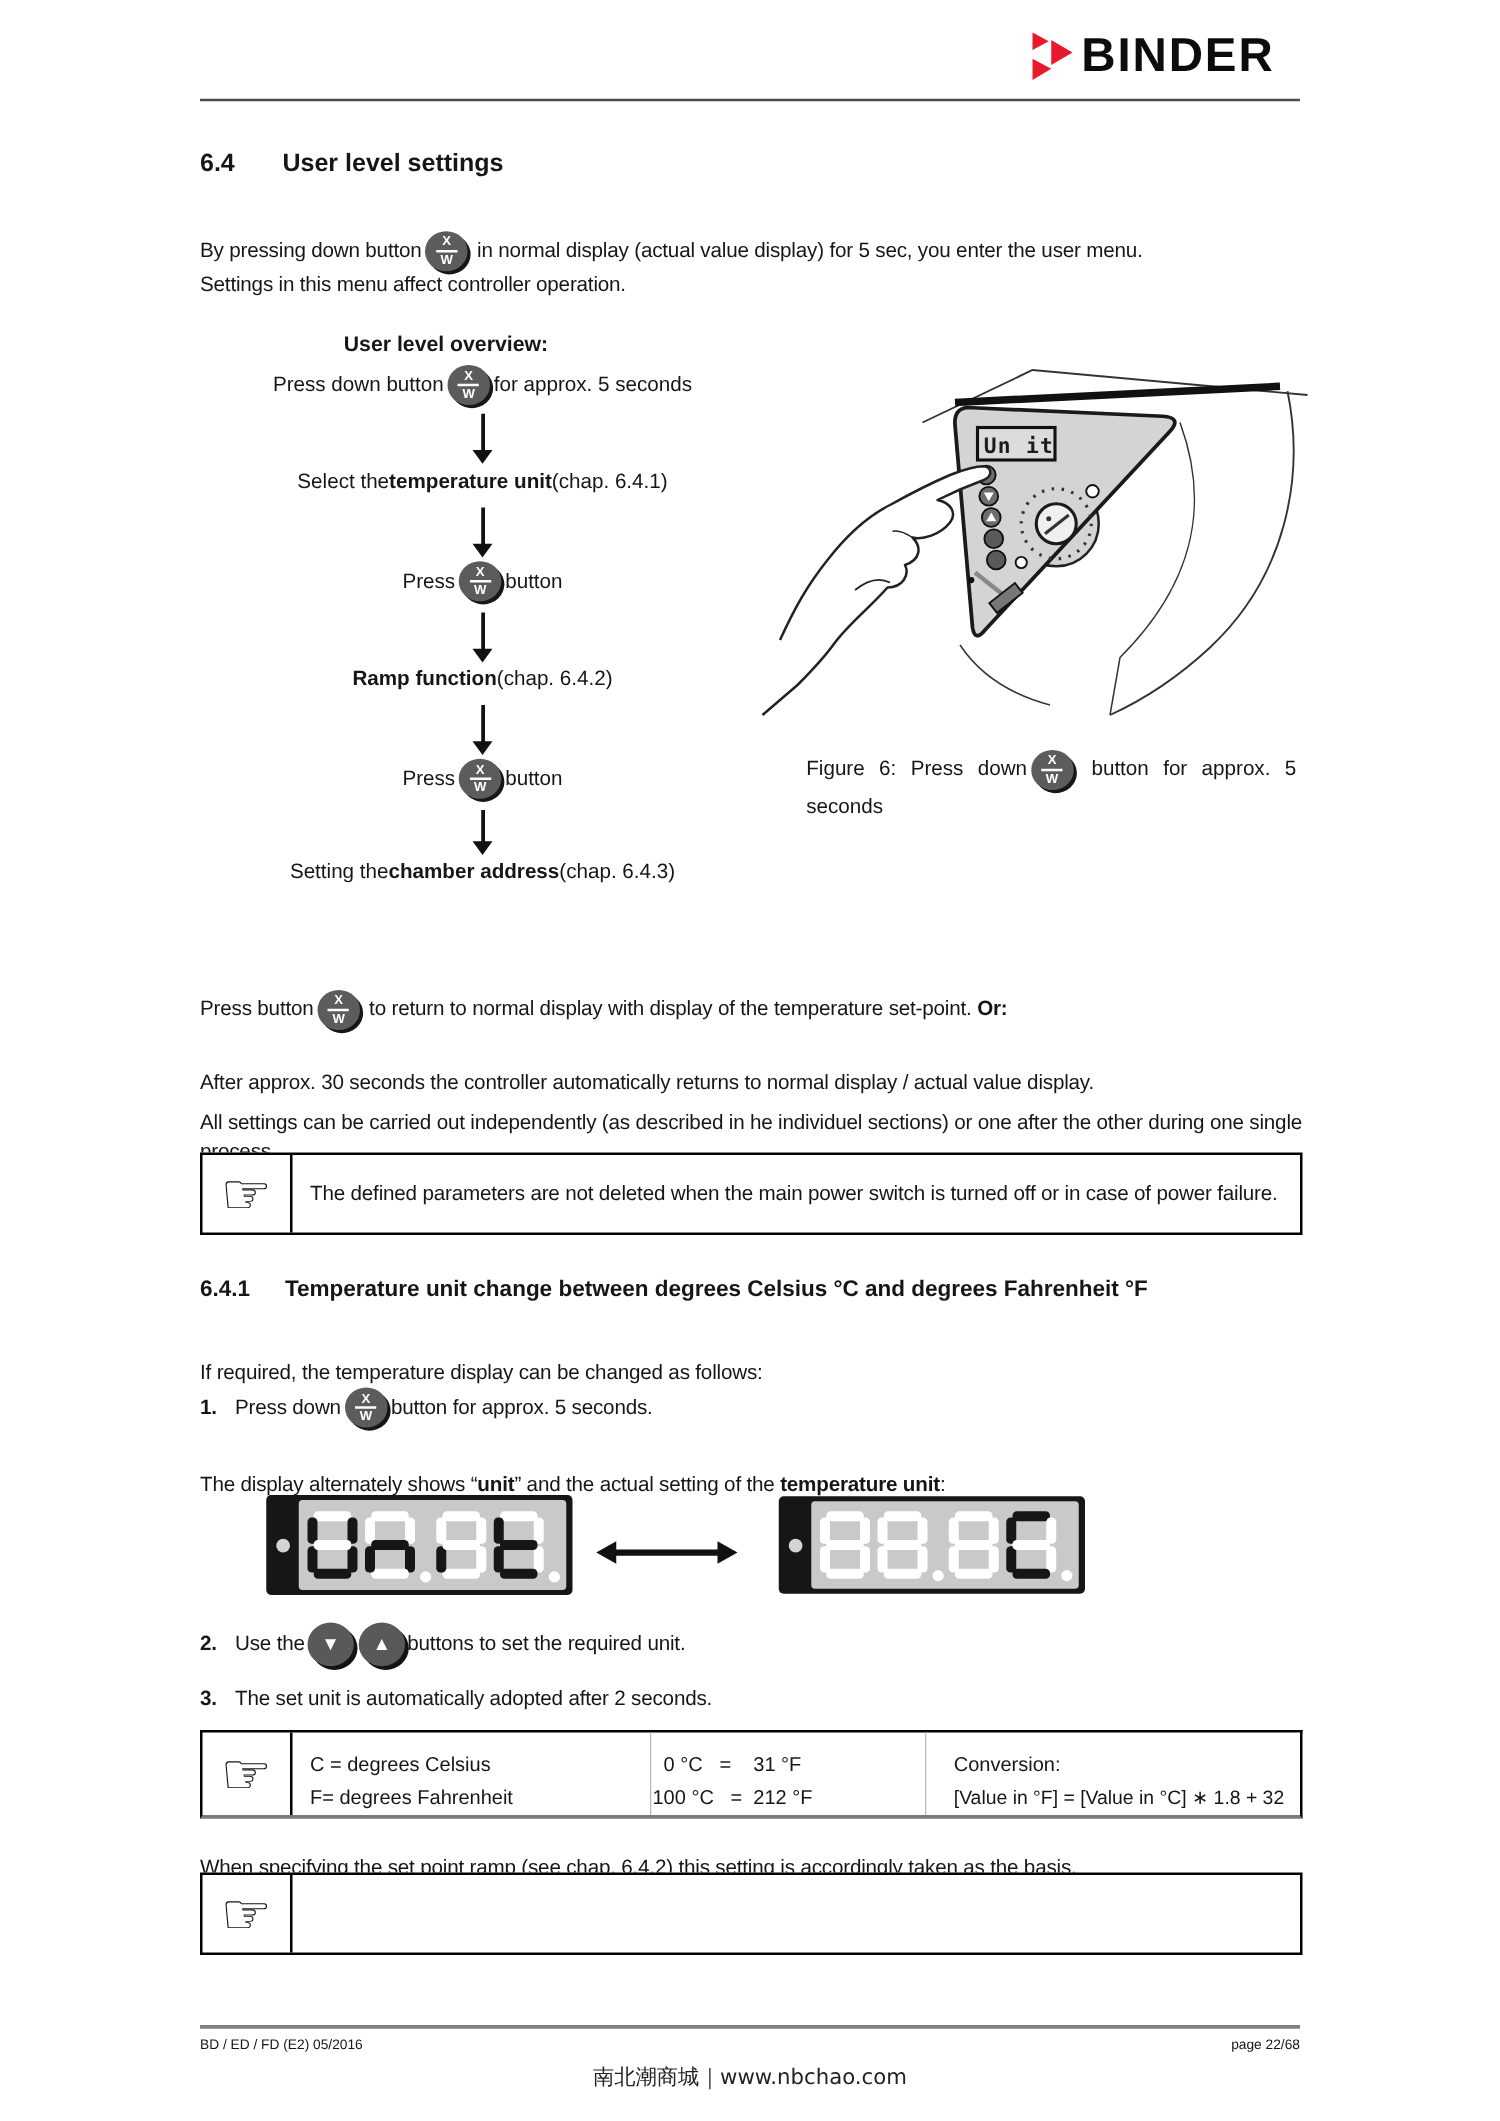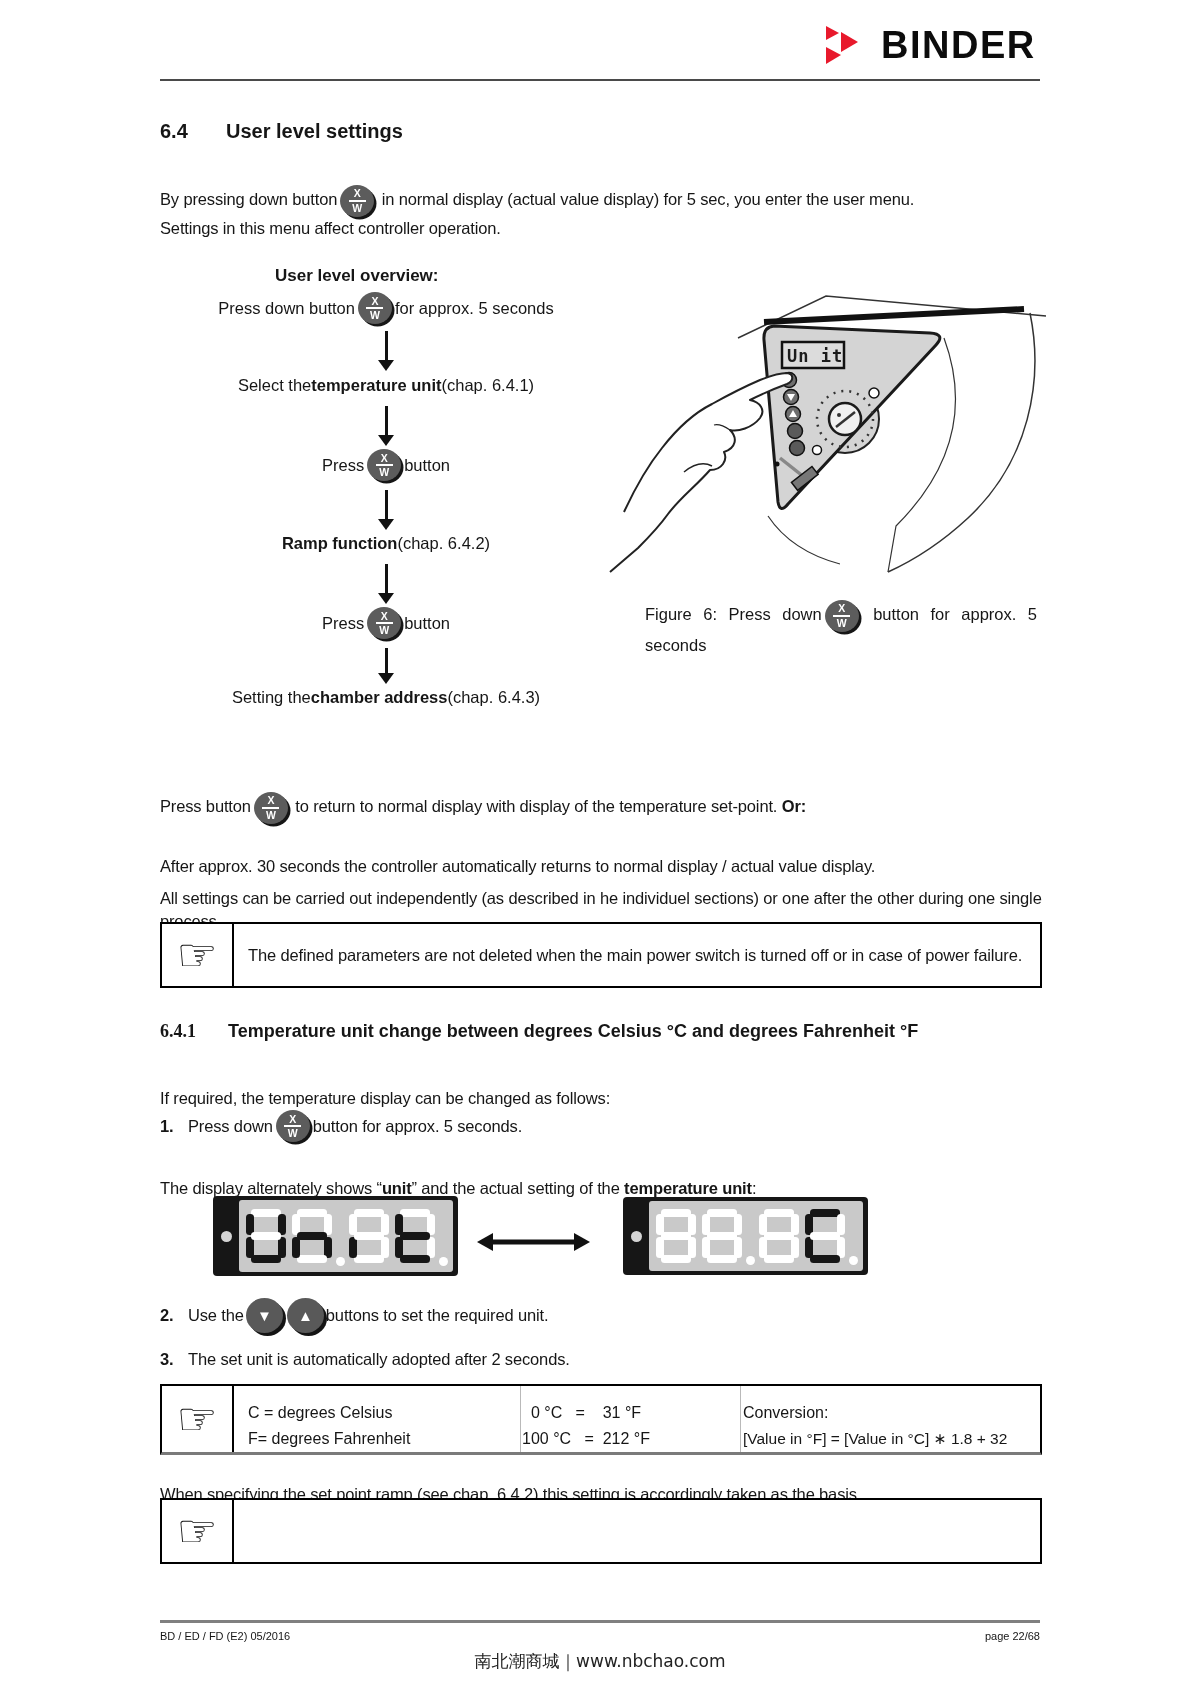--- a/index.html
+++ b/index.html
@@ -3,29 +3,29 @@
 <meta charset="utf-8">
 <style>
   html,body{margin:0;padding:0;background:#888;}
   .page{position:relative;width:1200px;height:1697px;background:#ffffff;
         font-family:"Liberation Sans",sans-serif;color:#161616;overflow:hidden;}
   .abs{position:absolute;}
   .para{position:absolute;left:160px;width:884px;font-size:16.5px;line-height:23px;letter-spacing:-0.15px;}
   b,.bold{font-weight:bold;}
 
   
-  .logo{position:absolute;top:22px;left:820px;display:flex;align-items:center;gap:21px;}
+  .logo{position:absolute;top:22px;left:820px;display:flex;align-items:center;gap:5px;}
   .logo-text{font-size:38px;font-weight:bold;letter-spacing:1.5px;color:#0c0c0c;}
   .hrule{position:absolute;left:160px;width:880px;height:2px;background:#4a4a4a;top:79px;}
 
   
   .h64{position:absolute;left:160px;top:120px;display:flex;font-size:20px;font-weight:bold;}
   .h64 .num{width:66px;}
   .h641{position:absolute;left:160px;top:1021px;display:flex;font-size:18px;font-weight:bold;}
-  .h641 .num{width:68px;font-family:Liberation Serif, serif;}
+  .h641 .num{width:68px;}
 
   
   .xw{display:inline-flex;flex-direction:column;align-items:center;justify-content:center;
       width:34px;height:32px;border-radius:50%;background:#5c5c5c;box-shadow:2.5px 2.5px 0 #161616;
       color:#fff;font-size:10.5px;line-height:1;font-weight:bold;vertical-align:middle;margin:0 3px;}
   .xw .xw-x{border-bottom:2px solid #fff;padding:0 5px 1px;}
   .xw .xw-w{padding-top:1px;}
 
   
   .ud{display:inline-flex;align-items:center;justify-content:center;width:37px;height:35px;border-radius:50%;
@@ -42,21 +42,21 @@
   
   .note{position:absolute;left:160px;width:878px;border:2px solid #000;background:#fff;display:flex;align-items:stretch;}
   .note-icon{width:70px;border-right:2px solid #000;display:flex;align-items:center;justify-content:center;
              font-family:"DejaVu Sans",sans-serif;font-size:46px;color:#111;}
   .note-body{flex:1;padding:7px 14px;display:flex;flex-direction:column;justify-content:center;
              font-size:16.5px;line-height:24px;letter-spacing:-0.15px;}
   .conv-cols{flex:1;display:flex;align-items:stretch;font-size:16px;line-height:26px;}
   .conv-col{display:flex;flex-direction:column;justify-content:flex-end;white-space:pre;}
   .conv-c1{width:272px;padding-left:14px;}
   .conv-c2{width:218px;border-left:1px solid #b9b9b9;padding-left:1px;}
-  .conv-c3{flex:1;border-left:1px solid #b9b9b9;padding-left:2px;}
+  .conv-c3{flex:1;border-left:1px solid #b9b9b9;padding-left:22px;}
   .conv-c3 .formula{font-size:15.5px;white-space:nowrap;}
 
   
   .step{position:absolute;left:160px;width:884px;font-size:16.5px;display:flex;align-items:center;letter-spacing:-0.15px;}
   .step .snum{font-weight:bold;width:28px;flex:none;}
 
   
   .sevenseg{position:absolute;background:#161616;border-radius:4px;display:flex;align-items:stretch;padding:4px 5px 4px 0;}
   .led-bar{width:26px;display:flex;align-items:center;justify-content:center;}
   .led{width:11px;height:11px;border-radius:50%;background:#d4d4d4;}

